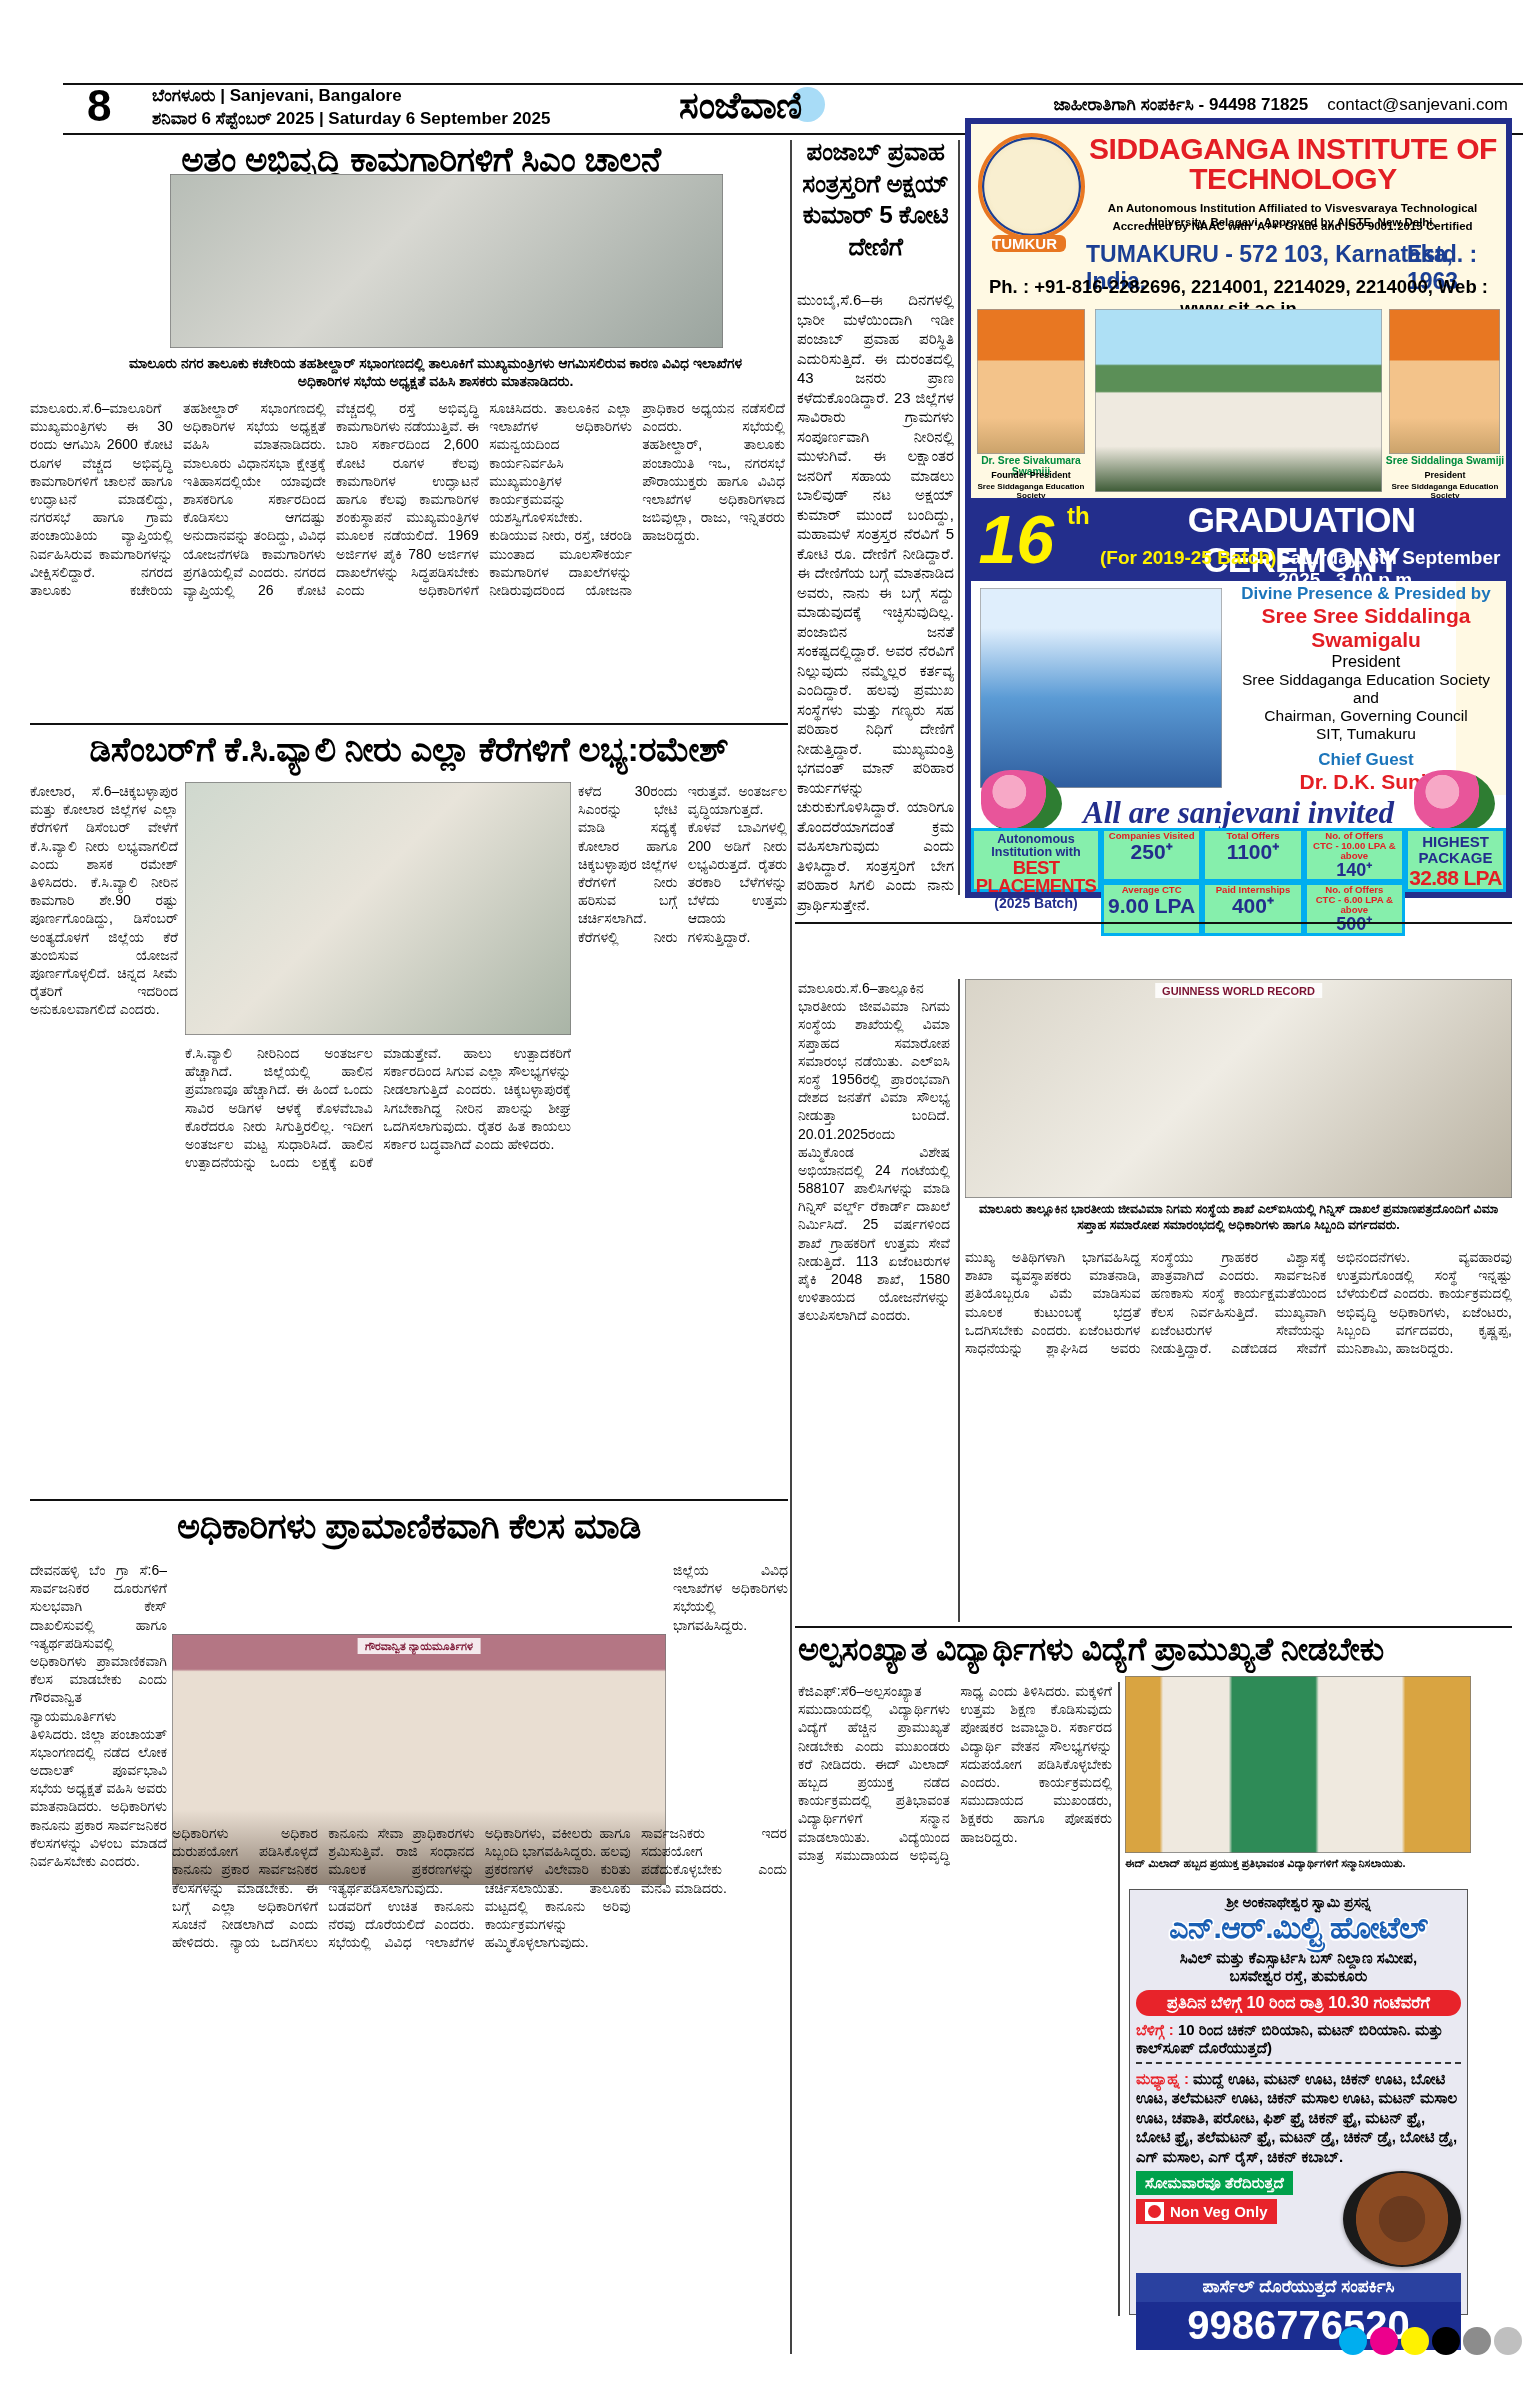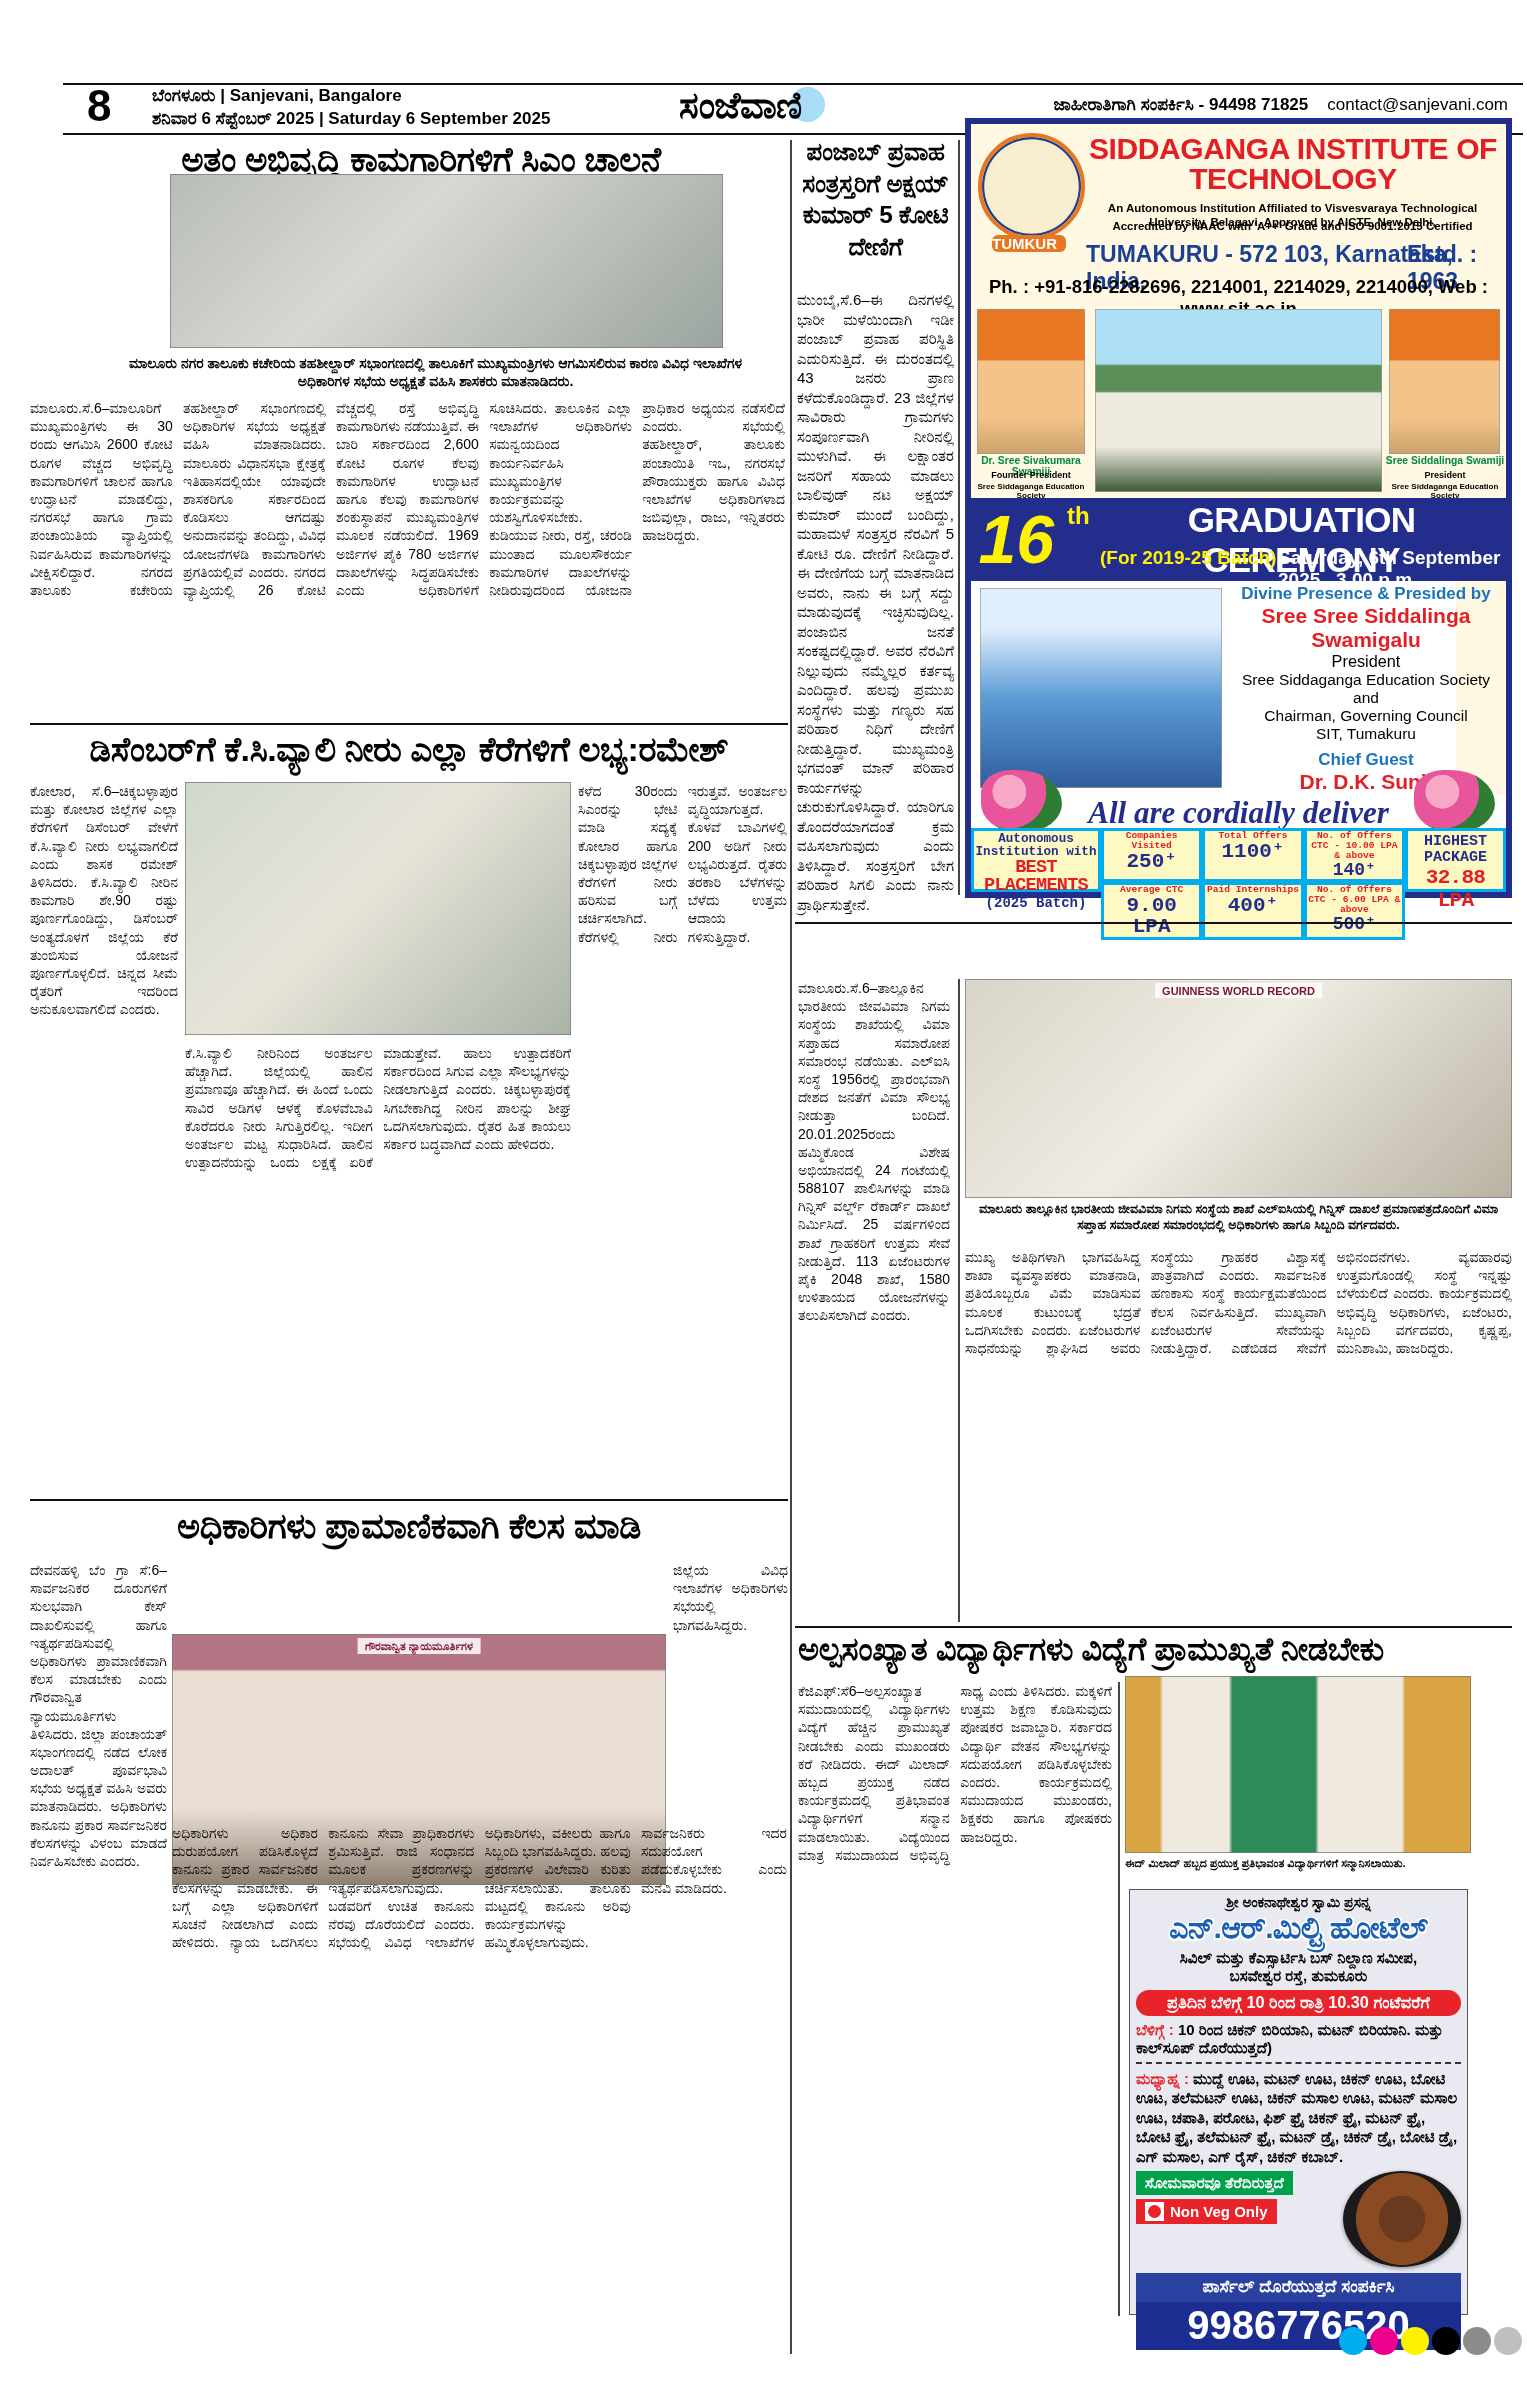--- a/index.html
+++ b/index.html
@@ -16,21 +16,21 @@
   .hrule{background:#111;height:2.2px;}
   .vrule{background:#444;width:1.5px;}
   .photo{background:linear-gradient(135deg,#b7bdb6 0%,#d8d8d2 40%,#9aa49e 100%);box-shadow:inset 0 0 0 0.7px #777;}
   .photo .pbanner{position:absolute;top:4.4px;left:50%;transform:translateX(-50%);
      background:rgba(255,255,255,.85);color:#7a1230;font-size:11px;font-weight:bold;
      padding:1.5px 7.4px;white-space:nowrap;}
   
   #sitad{border:6px solid #232E8C;background:#FFF9E3;}
   .sit-red{color:#E31E24;} .sit-blue{color:#1B3F94;}
   .band{background:#232E8C;color:#fff;}
-  .ycell{border:3px solid #00AEEF;background:#fef9c3;font-family:Liberation Mono, monospace;}
+  .ycell{border:3px solid #00AEEF;background:#86efac;}
   .plc-label{color:#E31E24;font-weight:bold;font-size:9.6px;line-height:1.05;}
   .plc-val{color:#232E8C;font-weight:bold;font-size:21px;line-height:1.0;}
   
   #hotelad{background:#E9E9F2;border:1.5px solid #555;}
   .pill{background:#E8232A;color:#fff;border-radius:21px;font-weight:bold;text-align:center;}
   .greenbar{background:#00A14B;color:#fff;font-weight:bold;display:inline-block;padding:3px 9px;}
   .redbar{background:#E8232A;color:#fff;font-weight:bold;display:inline-flex;align-items:center;padding:3px 9px;gap:6px;}
   .bluebar{background:#2A41A0;color:#fff;font-weight:bold;text-align:center;}
   .phonebar{background:#1B2D91;color:#fff;font-weight:bold;text-align:center;}
   .dot{width:28px;height:28px;border-radius:50%;display:inline-block;margin-right:3px;}
@@ -123,21 +123,21 @@
         <div style="font-size:15.5px;">Chairman and Managing Director</div>
         <div style="font-size:15.5px;">Hindustan Aeronautics Limited</div>
         <div style="font-size:15.5px;">Bengaluru</div>
         <div style="color:#1B75BB;font-weight:bold;font-size:15.5px;">will deliver the</div>
         <div style="color:#1B75BB;font-weight:bold;font-size:16.3px;">Graduation Ceremonial Address</div>
       </div>
     </div>
 
     <div class="abs" style="left:0px;top:671px;width:535px;height:38px;background:#fff;">
       <div class="abs flower" style="left:10.3px;top:-25px;width:81px;height:62px;"></div>
-      <div class="abs" style="left:96px;top:0px;width:343px;text-align:center;font-family:'Liberation Serif',serif;font-style:italic;font-weight:bold;font-size:31px;color:#232E8C;">All are cordially deliver</div>
+      <div class="abs" style="left:96px;top:0px;width:343px;text-align:center;font-family:'Liberation Serif',serif;font-style:italic;font-weight:bold;font-size:31px;color:#232E8C;">All are sanjevani invited</div>
       <div class="abs flower" style="left:443px;top:-25px;width:81px;height:62px;"></div>
     </div>
 
     <div class="abs" style="left:0px;top:704px;width:535px;height:64px;display:flex;background:#00AEEF;">
       <div class="ycell" style="width:124px;text-align:center;padding-top:1.5px;">
         <div style="color:#232E8C;font-weight:bold;font-size:12.6px;line-height:1.05;">Autonomous</div>
         <div style="color:#232E8C;font-weight:bold;font-size:12.6px;line-height:1.05;">Institution with</div>
         <div style="color:#E31E24;font-weight:bold;font-size:18.5px;line-height:1.0;letter-spacing:-0.7px;">BEST PLACEMENTS</div>
         <div style="color:#232E8C;font-weight:bold;font-size:14px;line-height:1.1;">(2025 Batch)</div>
       </div>

